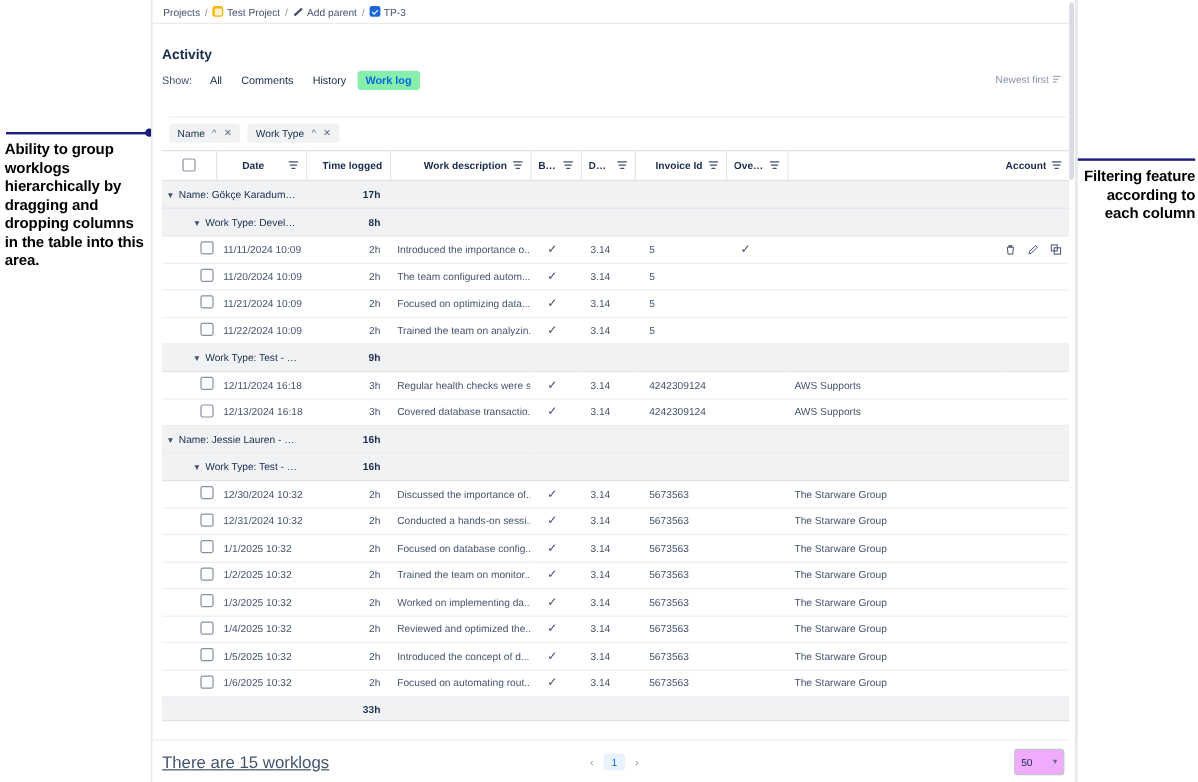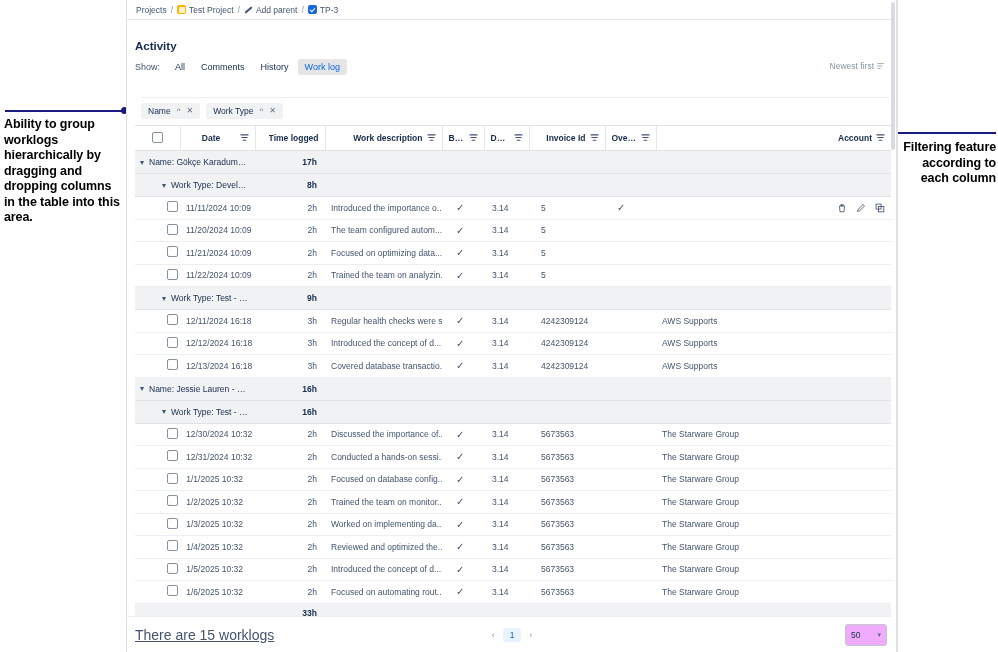--- a/index.html
+++ b/index.html
@@ -58,21 +58,21 @@
 
   
   #activity-wrap { padding: 20px 12px 0 8px; }
   #activity-title { font-size: 11.5px; font-weight: bold; color: #172b4d; margin-bottom: 7px; }
   #show-row { display: flex; align-items: center; gap: 2px; position: relative; }
   #show-label { font-size: 9px; color: #44546f; margin-right: 6px; }
   .show-tab {
     font-size: 9px; color: #172b4d; padding: 3px 7px; border-radius: 3px;
     cursor: pointer; white-space: nowrap;
   }
-  .show-tab.active { color: #0c66e4; background: #e5e5e5; font-weight: normal; }
+  .show-tab.active { color: #0c66e4; background: #86efac; font-weight: bold; }
   #newest-first {
     position: absolute; right: 0px; top: 2px;
     font-size: 8.5px; color: #8993a4; display: flex; align-items: center; gap: 3px;
   }
 
   
   #group-bar {
     margin: 22px 8px 0 14px;
     height: 22px; display: flex; align-items: center; gap: 6px;
     border-top: 1px solid #eceef1;
@@ -425,33 +425,20 @@
               <td style="padding-left:14px"><span class="checkmark">✓</span></td>
               <td style="padding-left:8px">3.14</td>
               <td style="padding-left:12px">4242309124</td>
               <td style="padding-left:12px"></td>
               <td>AWS Supports</td>
               <td style="padding:0"></td>
             </tr>
             <tr class="data-row">
               <td></td>
               <td class="check-cell"><span class="chk"></span></td>
-              <td class="date">12/12/2024 16:18</td>
-              <td class="time">3h</td>
-              <td>Introduced the concept of d...</td>
-              <td style="padding-left:14px"><span class="checkmark">✓</span></td>
-              <td style="padding-left:8px">3.14</td>
-              <td style="padding-left:12px">4242309124</td>
-              <td style="padding-left:12px"></td>
-              <td>AWS Supports</td>
-              <td style="padding:0"></td>
-            </tr>
-            <tr class="data-row">
-              <td></td>
-              <td class="check-cell"><span class="chk"></span></td>
               <td class="date">12/13/2024 16:18</td>
               <td class="time">3h</td>
               <td>Covered database transactio...</td>
               <td style="padding-left:14px"><span class="checkmark">✓</span></td>
               <td style="padding-left:8px">3.14</td>
               <td style="padding-left:12px">4242309124</td>
               <td style="padding-left:12px"></td>
               <td>AWS Supports</td>
               <td style="padding:0"></td>
             </tr>

